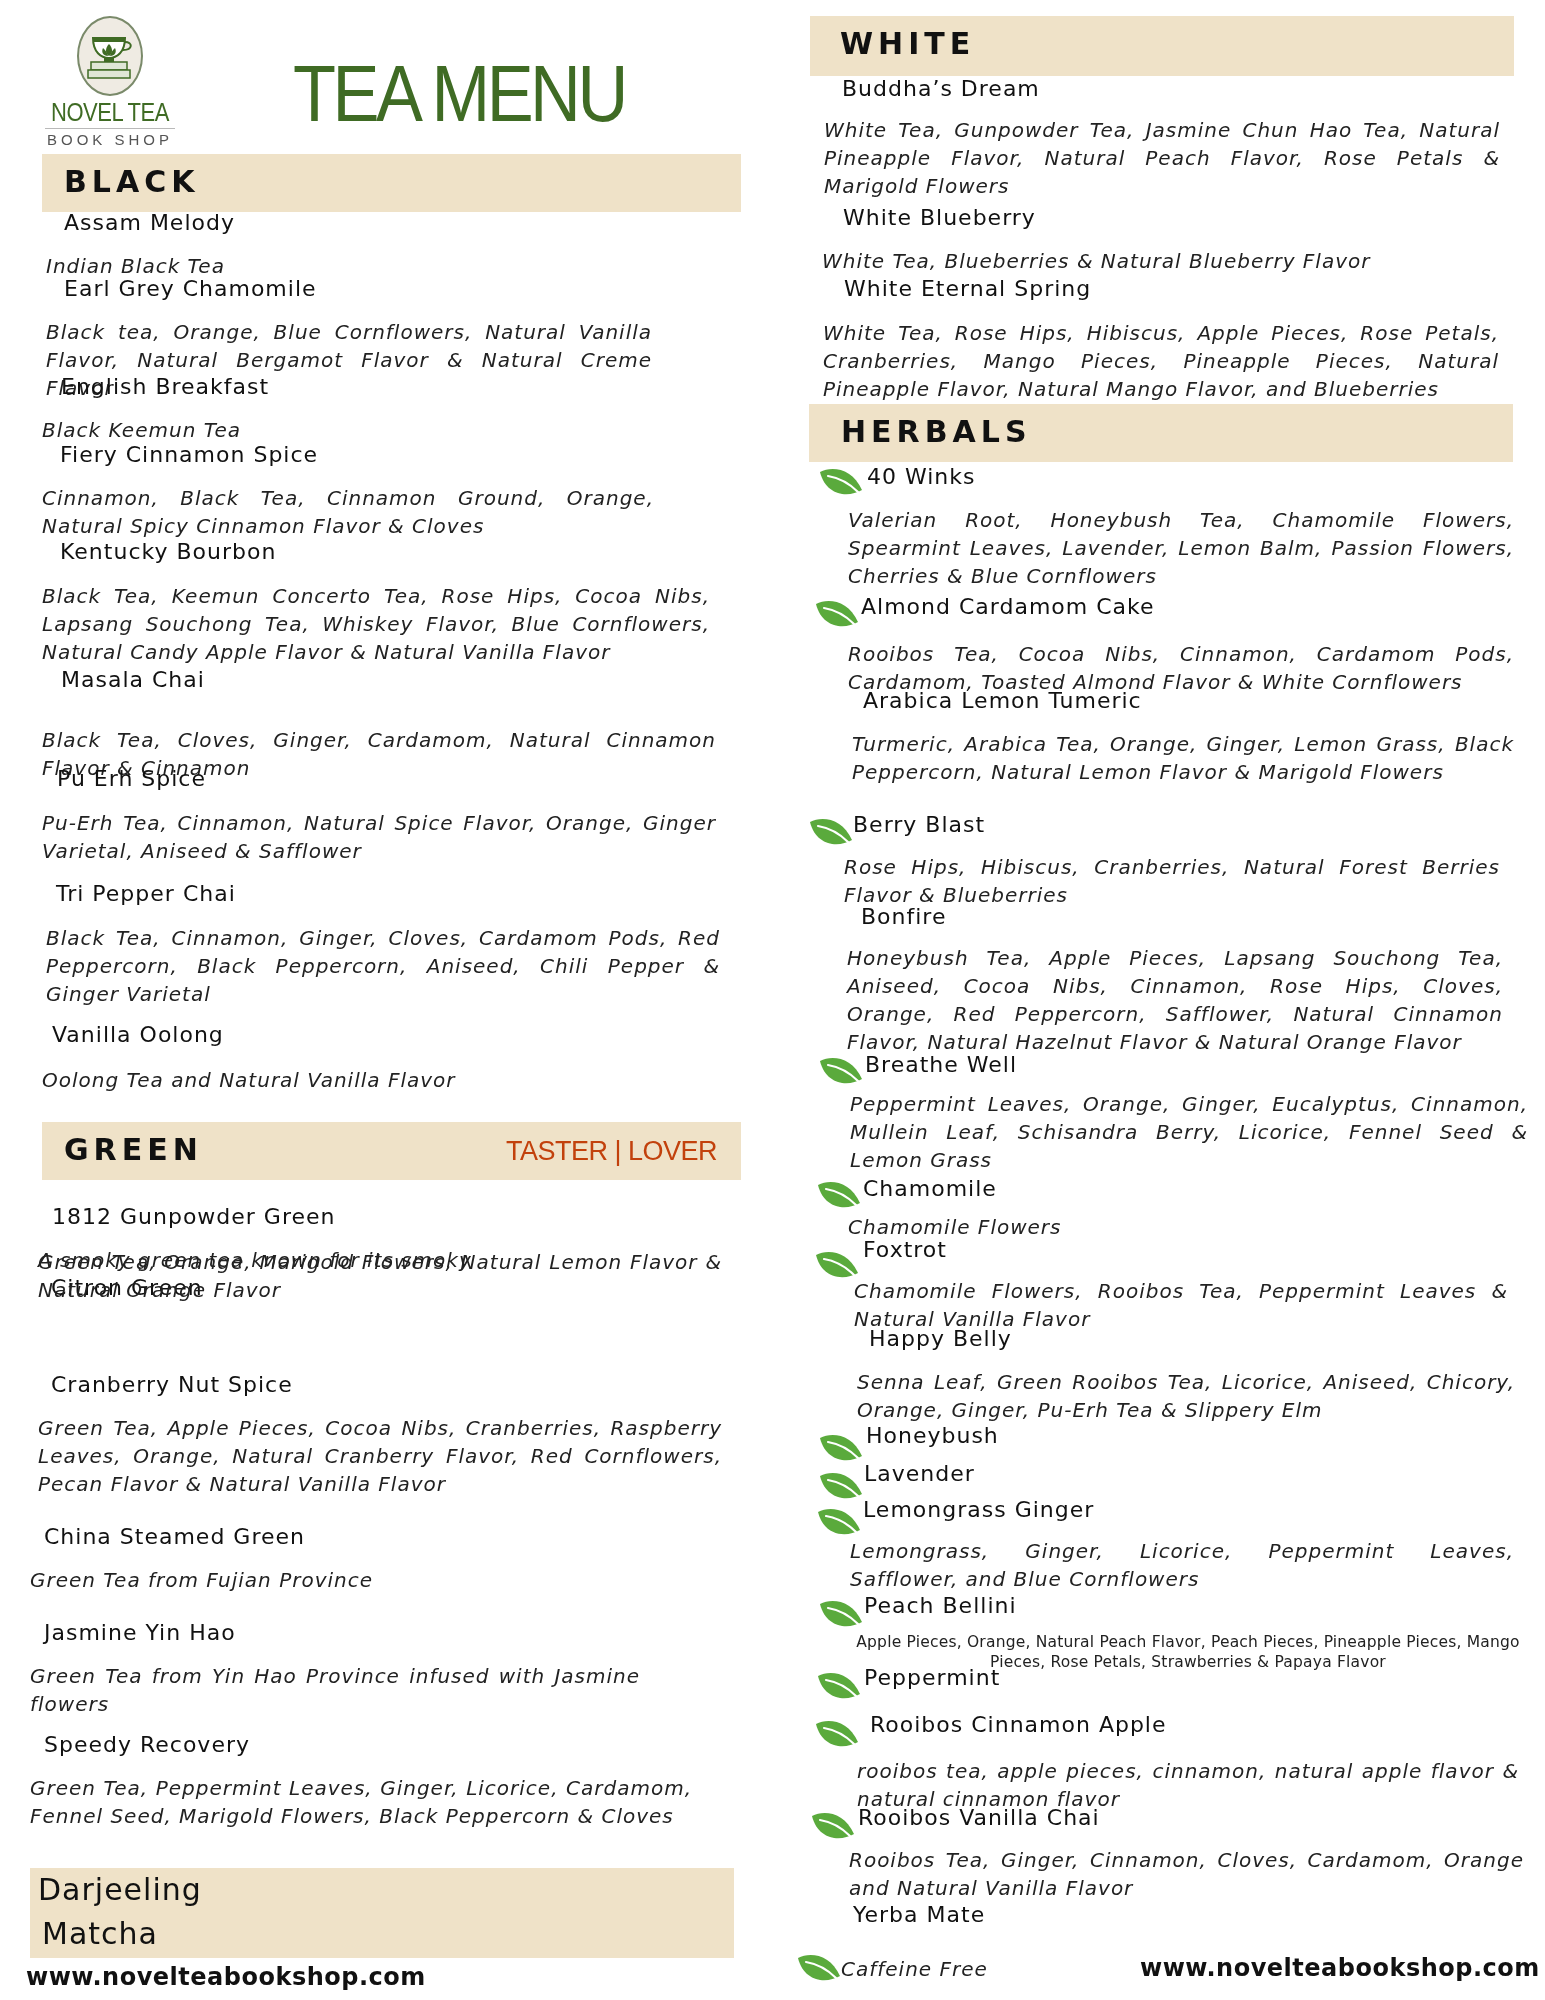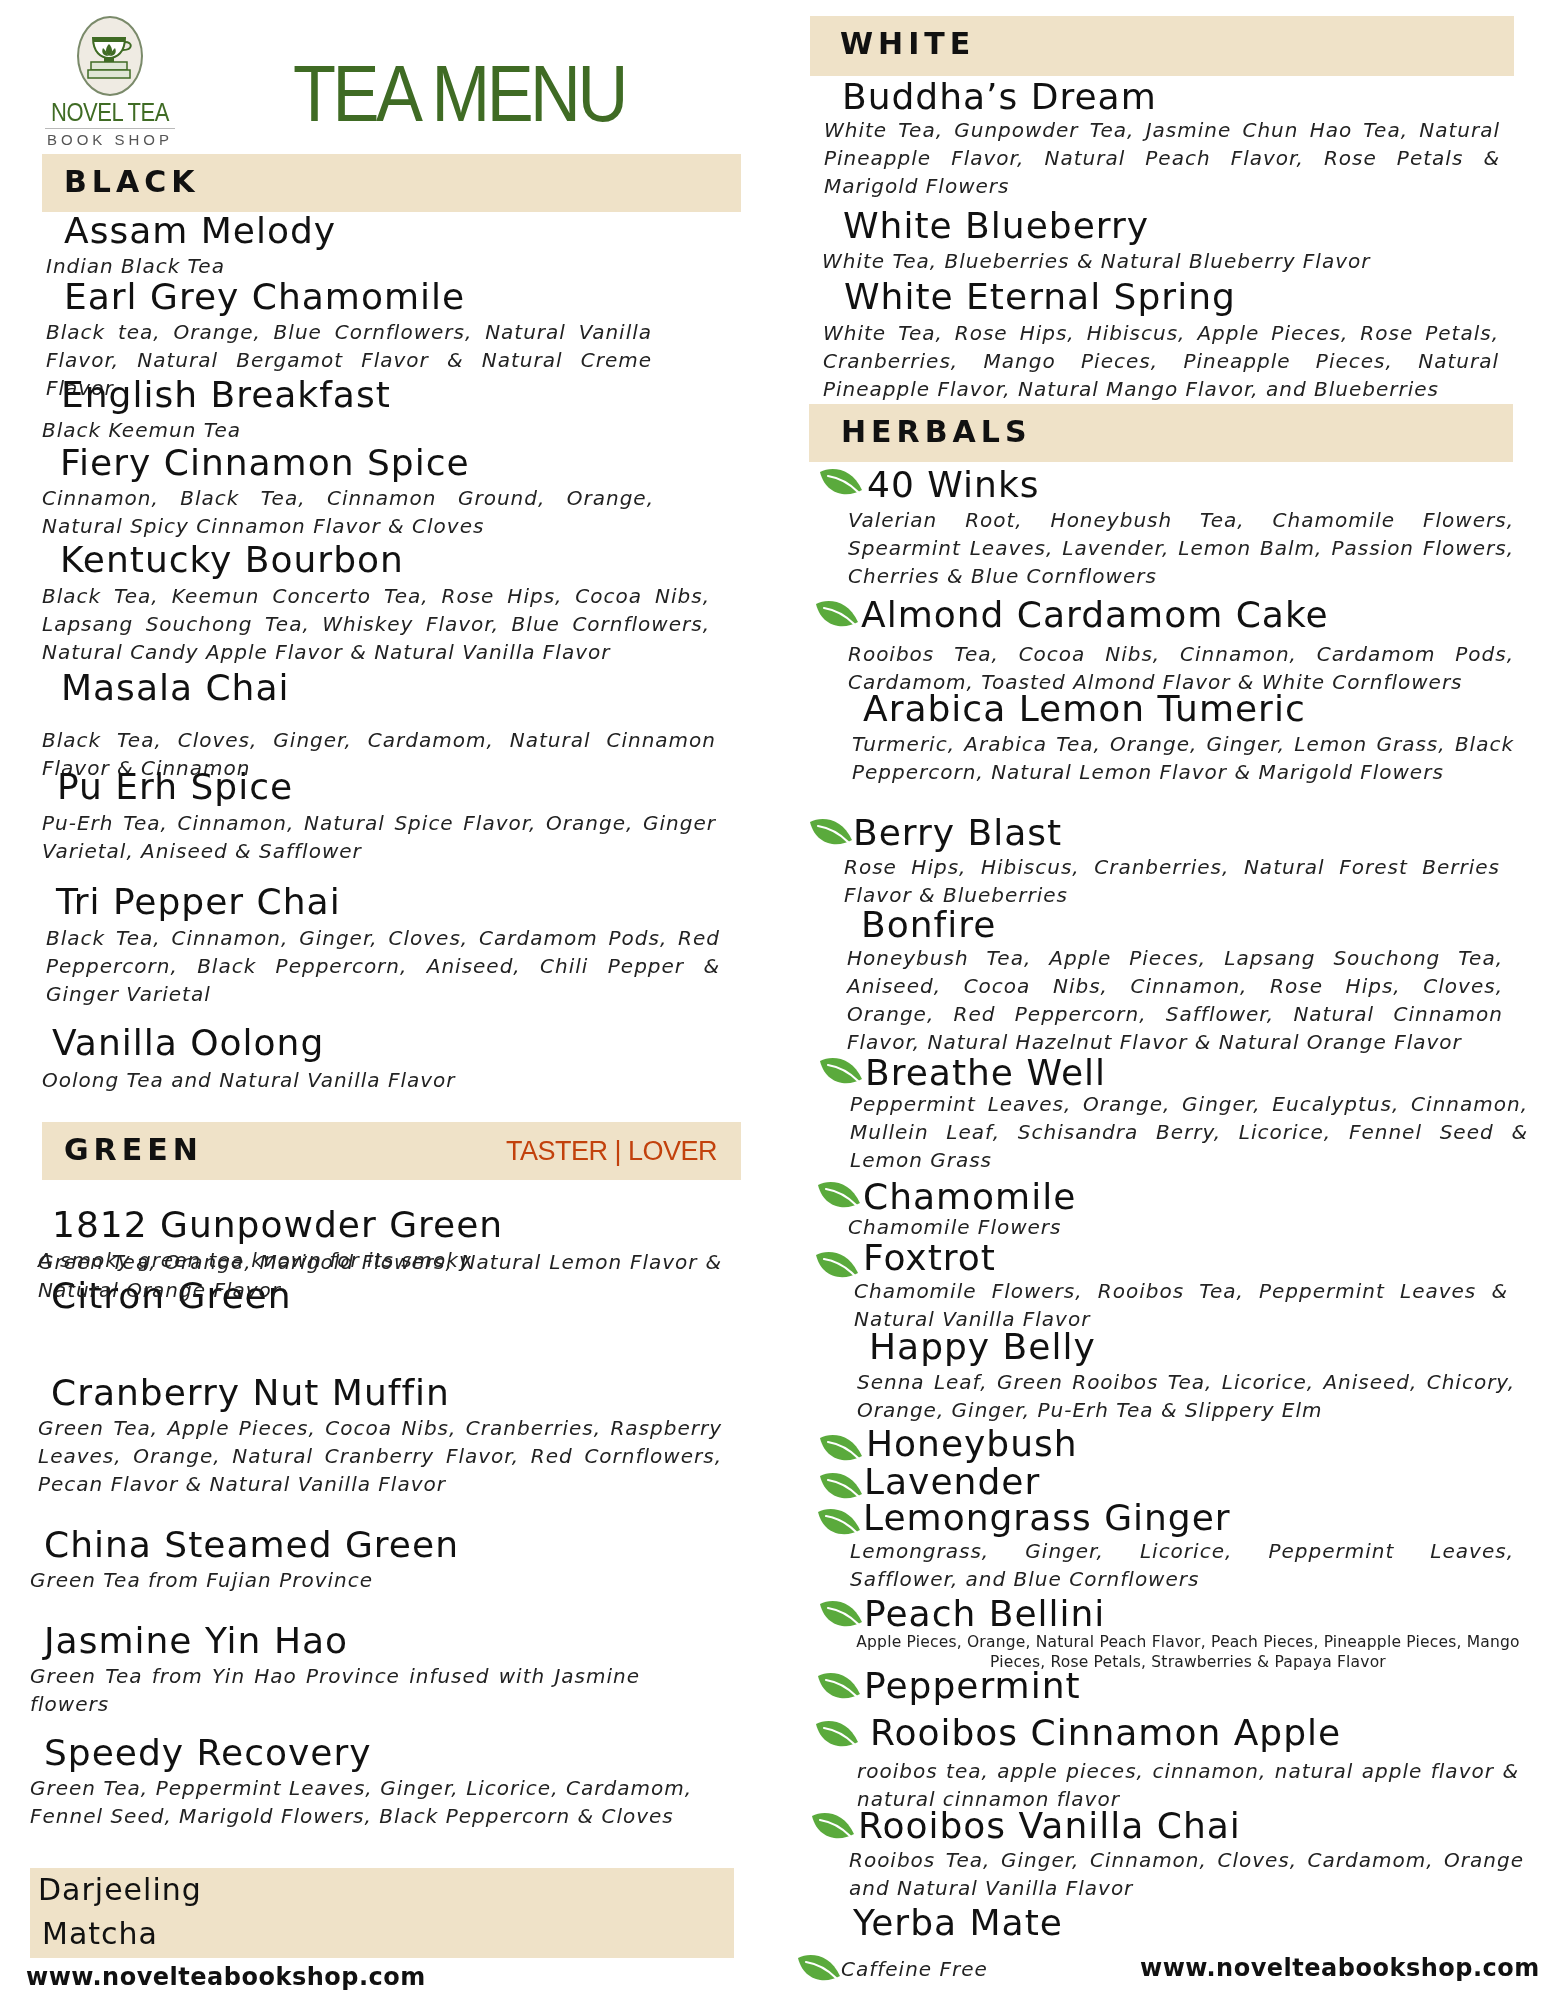--- a/index.html
+++ b/index.html
@@ -12,21 +12,21 @@
   .logo-name { font-family: "Liberation Sans", sans-serif; color: #3f6b24; font-size: 22px; letter-spacing: -0.5px; margin-top: 4px; transform: scaleY(1.15); }
   .logo-rule { width: 130px; height: 1px; background: #b9b9b9; margin: 2px auto 2px; }
   .logo-sub { font-family: "Liberation Sans", sans-serif; color: #555; font-size: 15px; letter-spacing: 4px; }
 
   .title { position: absolute; left: 293px; top: 54px; font-family: "Liberation Sans", sans-serif; font-size: 80px; color: #3f6b24; letter-spacing: -4px; transform: scaleX(0.88); transform-origin: left top; line-height: 1; }
 
   .band { position: absolute; background: #efe2c8; }
   .band-label { position: absolute; font-family: "DejaVu Sans", sans-serif; font-weight: bold; font-size: 30px; letter-spacing: 5px; color: #111; }
   .band-right { position: absolute; right: 24px; font-family: "Liberation Sans", sans-serif; font-size: 27px; color: #c2410c; letter-spacing: -0.5px; }
 
-  .item-name { position: absolute; font-family: "DejaVu Sans", sans-serif; font-size: 36px; letter-spacing: 1px; color: #111; white-space: nowrap; line-height: 1.1; }
+  .item-name { position: absolute; font-family: "DejaVu Sans", sans-serif; font-size: 22px; letter-spacing: 1px; color: #111; white-space: nowrap; line-height: 1.1; }
   .item-desc { position: absolute; font-family: "DejaVu Sans", sans-serif; font-style: italic; font-size: 20px; letter-spacing: 1px; color: #222; line-height: 28px; text-align: justify; text-align-last: left; }
   .item-desc.small { font-style: normal; font-size: 15.5px; line-height: 20px; text-align: center; text-align-last: center; letter-spacing: 0.2px; }
 
   .leaf { position: absolute; width: 46px; height: 30px; }
 
   .band-item { position: absolute; font-family: "DejaVu Sans", sans-serif; font-size: 30px; letter-spacing: 1px; color: #111; }
 
   .footer-url { position: absolute; font-family: "DejaVu Sans", sans-serif; font-weight: bold; font-size: 24px; color: #111; letter-spacing: 0.5px; }
   .legend-text { position: absolute; font-family: "DejaVu Sans", sans-serif; font-style: italic; font-size: 20px; color: #222; letter-spacing: 1px; }
 </style>
@@ -98,21 +98,21 @@
   <span class="band-label" style="left:22px; top:10px;">GREEN</span>
   <span class="band-right" style="top:14px;">TASTER | LOVER</span>
 </div>
 
 <div class="item-name" style="left:52px; top:1205px;">1812 Gunpowder Green</div>
 <div class="item-desc" style="left:38px; top:1246px; width:674px;">A smoky green tea known for its smoky</div>
 
 <div class="item-name" style="left:51px; top:1276px;">Citron Green</div>
 <div class="item-desc" style="left:38px; top:1248px; width:684px;">Green Tea, Orange, Marigold Flowers, Natural Lemon Flavor &amp; Natural Orange Flavor</div>
 
-<div class="item-name" style="left:51px; top:1373px;">Cranberry Nut Muffin</div>
+<div class="item-name" style="left:51px; top:1373px;">Cranberry Nut Spice</div>
 <div class="item-desc" style="left:38px; top:1414px; width:684px;">Green Tea, Apple Pieces, Cocoa Nibs, Cranberries, Raspberry Leaves, Orange, Natural Cranberry Flavor, Red Cornflowers, Pecan Flavor &amp; Natural Vanilla Flavor</div>
 
 <div class="item-name" style="left:44px; top:1525px;">China Steamed Green</div>
 <div class="item-desc" style="left:30px; top:1566px; width:684px;">Green Tea from Fujian Province</div>
 
 <div class="item-name" style="left:44px; top:1621px;">Jasmine Yin Hao</div>
 <div class="item-desc" style="left:30px; top:1662px; width:610px;">Green Tea from Yin Hao Province infused with Jasmine flowers</div>
 
 <div class="item-name" style="left:44px; top:1733px;">Speedy Recovery</div>
 <div class="item-desc" style="left:30px; top:1774px; width:662px;">Green Tea, Peppermint Leaves, Ginger, Licorice, Cardamom, Fennel Seed, Marigold Flowers, Black Peppercorn &amp; Cloves</div>

